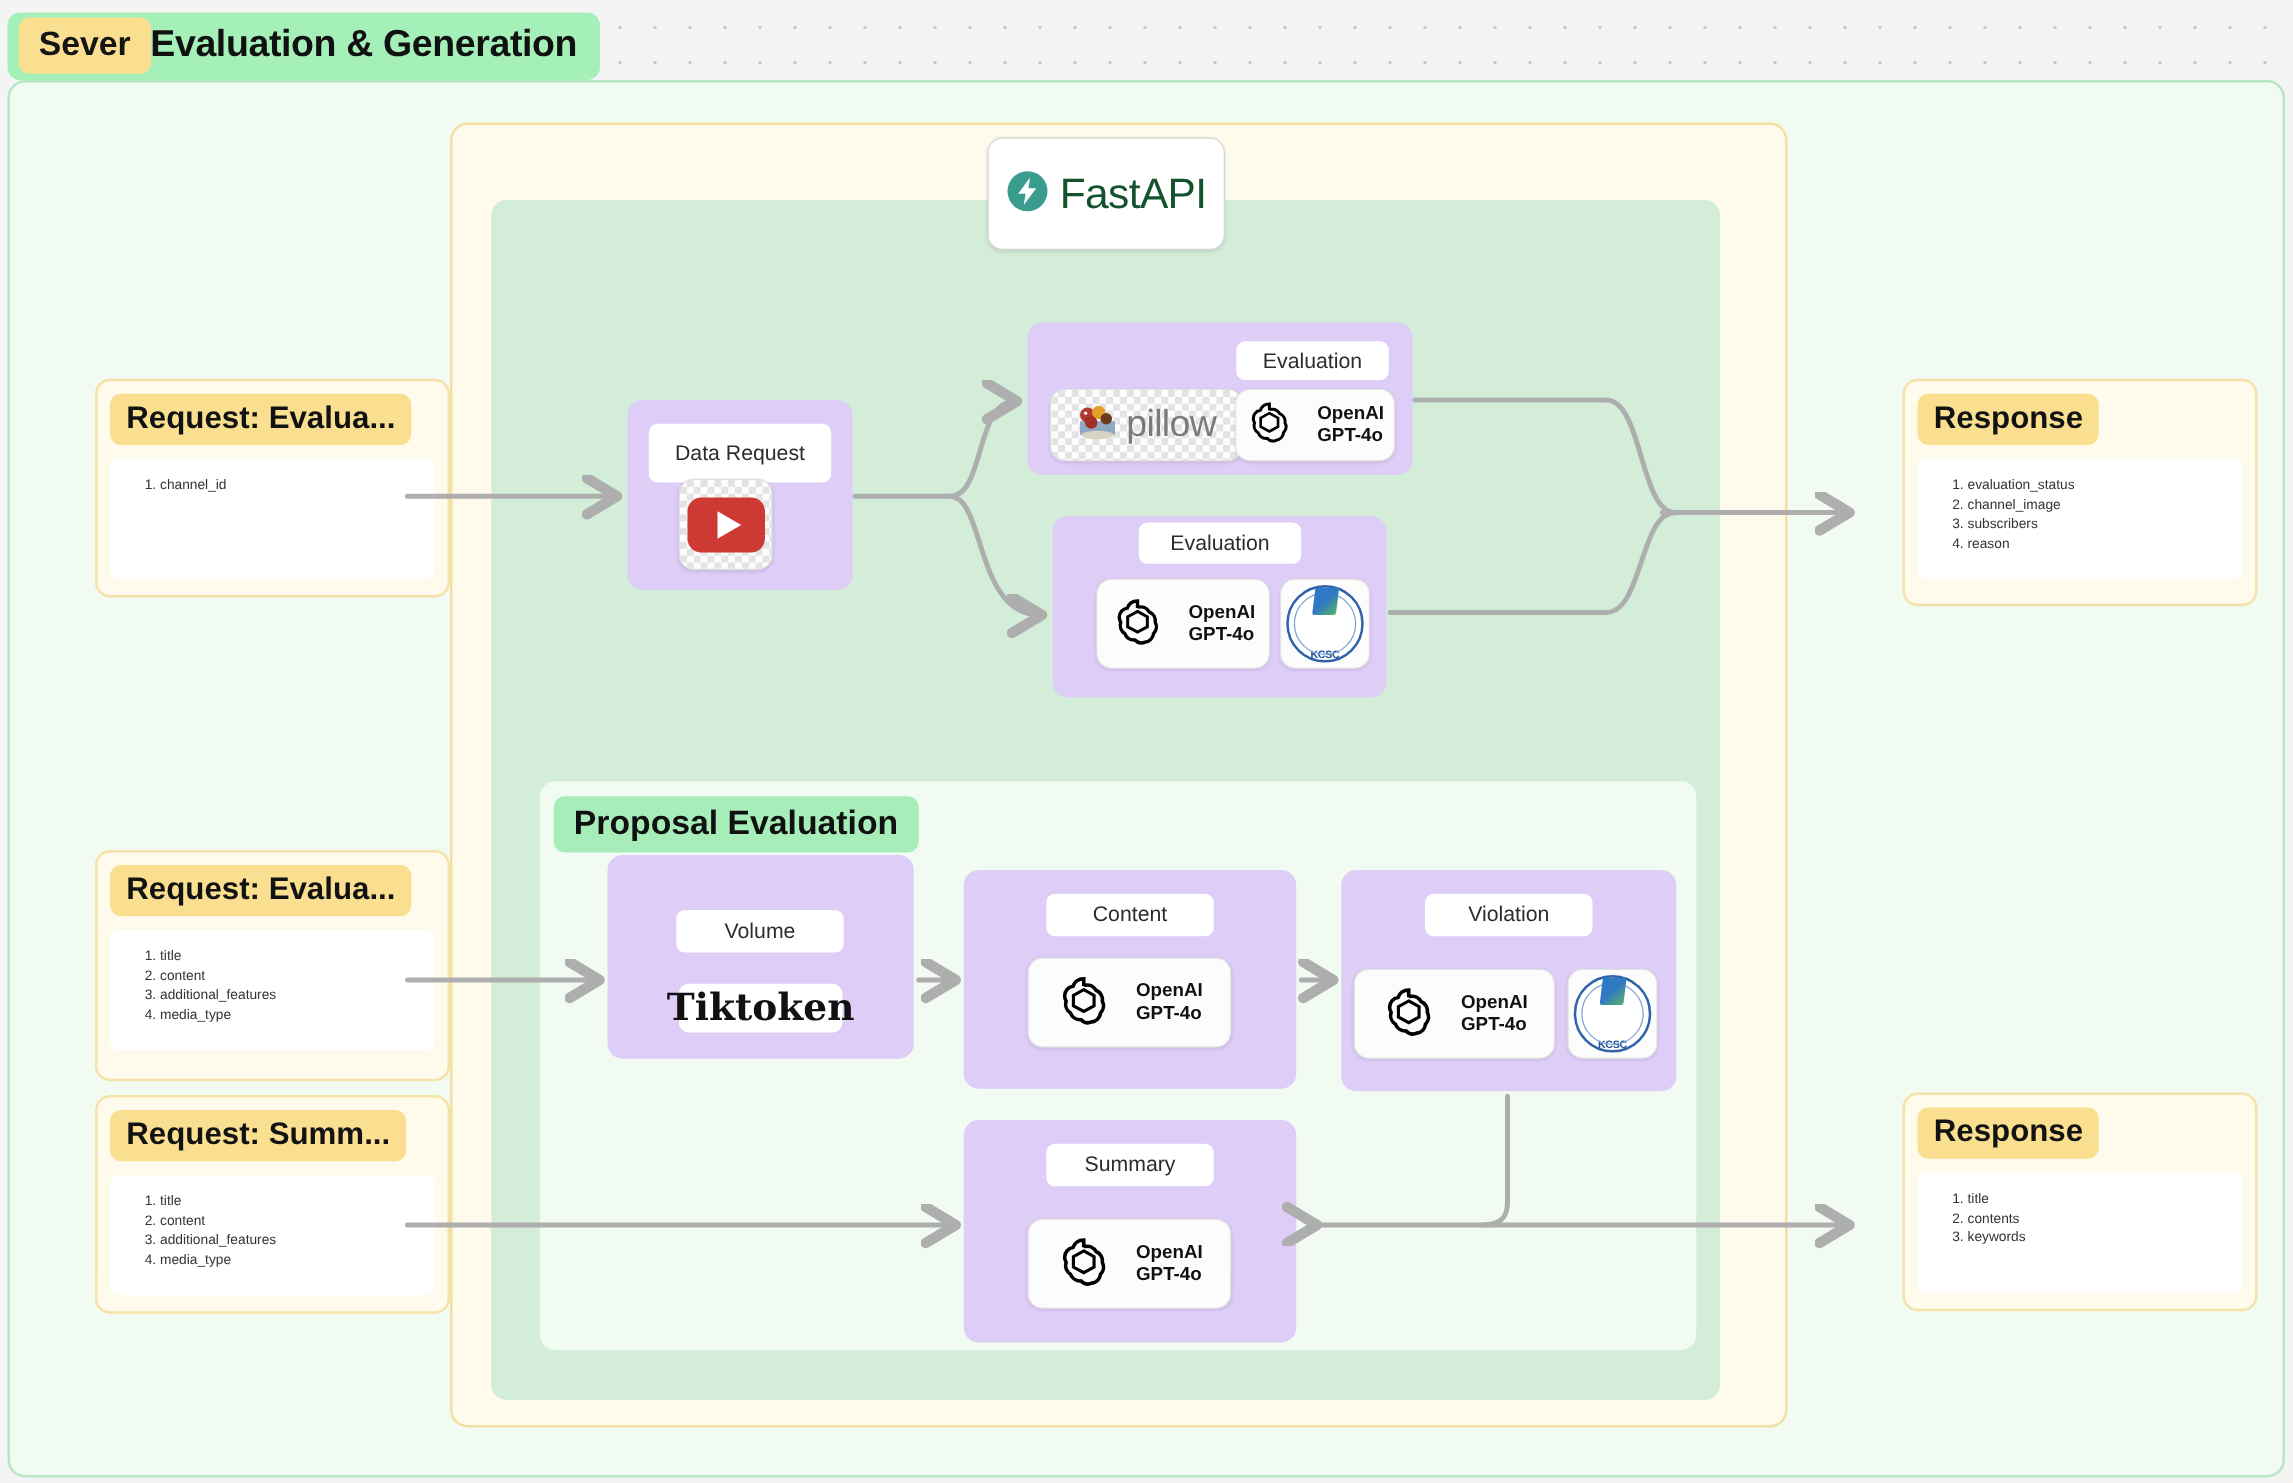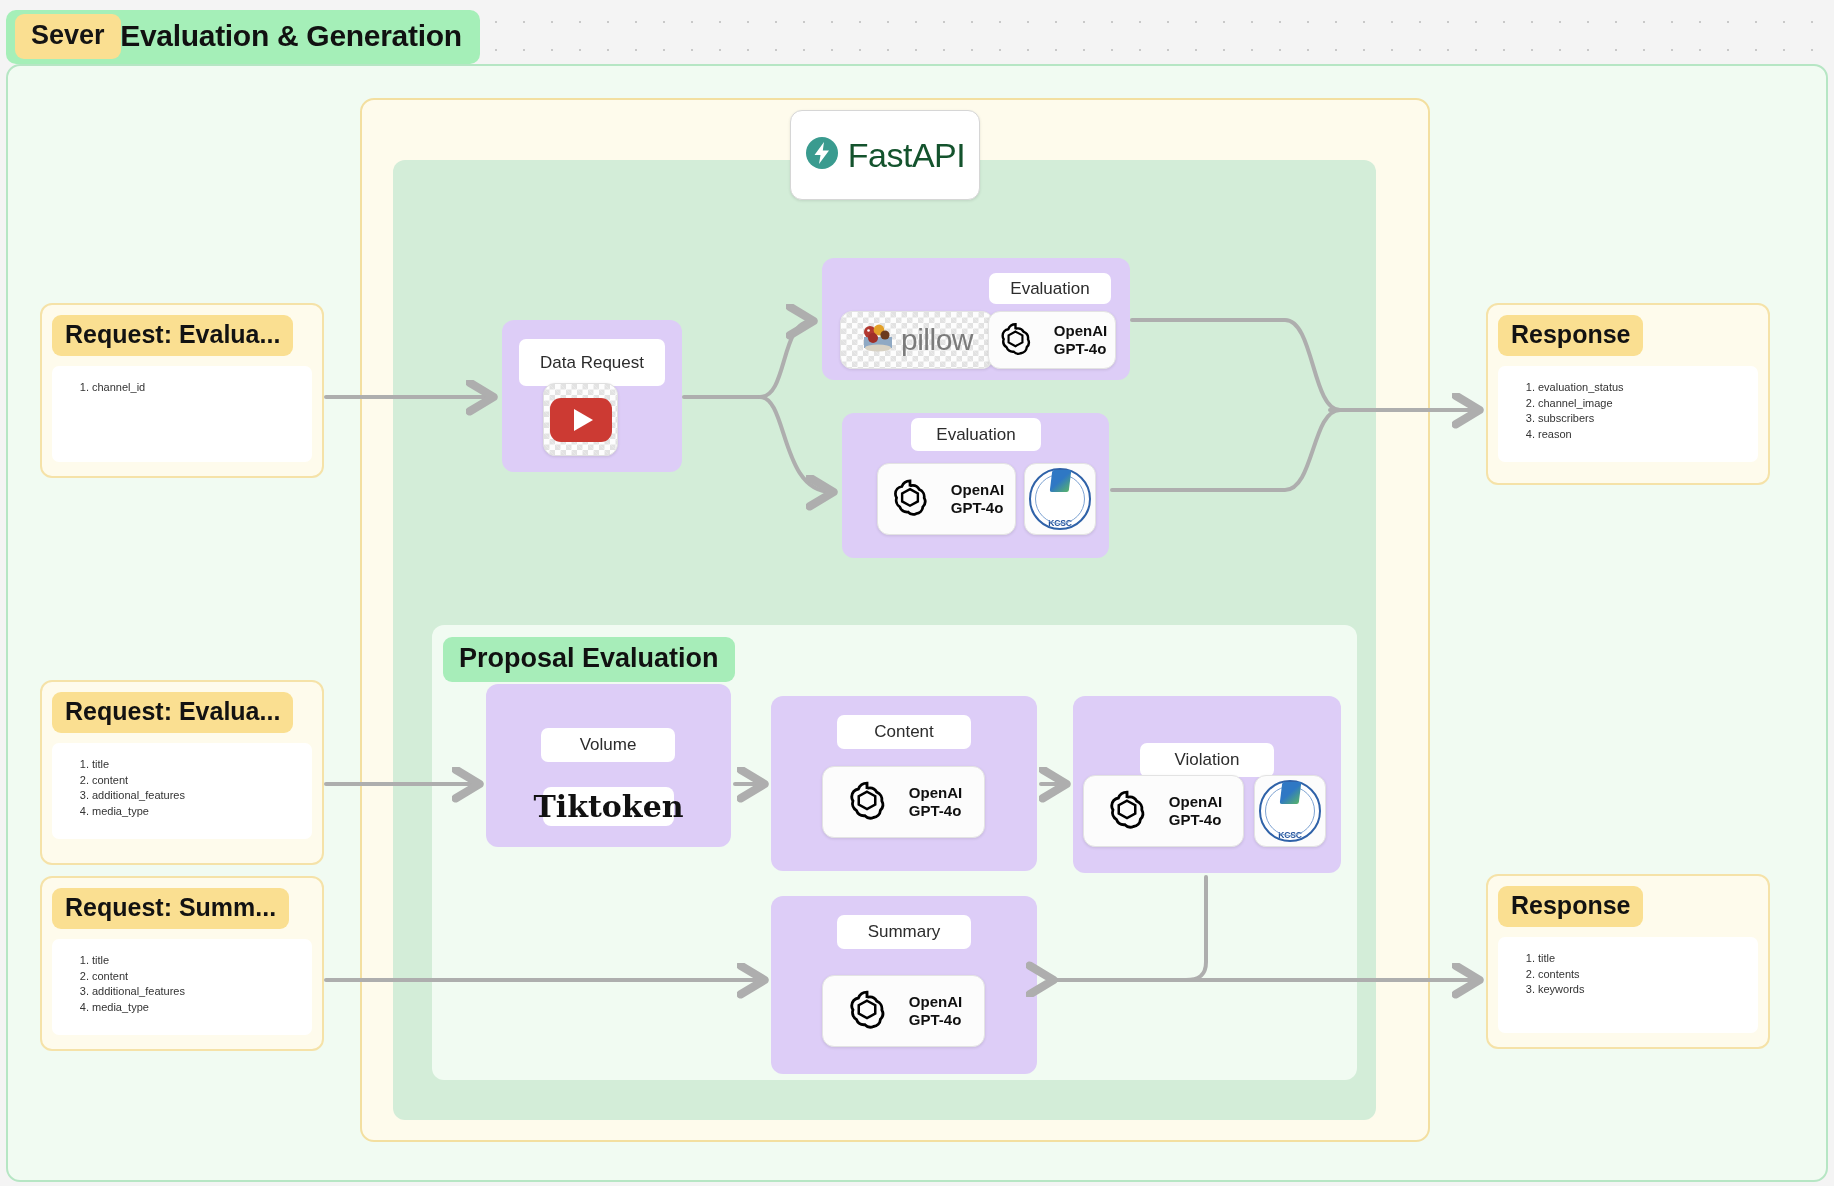--- a/index.html
+++ b/index.html
@@ -97,20 +97,21 @@
     white-space: nowrap;
   }
 
   
   .io-card {
     position: absolute;
     background: #fefbec;
     border: 2px solid #f5e2a8;
     border-radius: 12px;
     padding: 10px;
+    margin-left: 36px;
   }
   .io-head {
     background: #fadf91;
     border-radius: 9px;
     font-size: 25px; font-weight: 700; color: #121212;
     padding: 5px 13px 7px 13px;
     display: inline-block;
     white-space: nowrap;
     overflow: hidden;
   }
@@ -338,21 +339,21 @@
         <path d="M20 4.6c-3.6 0-6.6 2.2-7.8 5.4-3.4.5-6.1 3.4-6.1 7 0 1.4.4 2.7 1.1 3.8-1 3.2.2 6.8 3.1 8.6 1.2 3.2 4.3 5.2 7.8 4.9 2 2.1 5.1 2.8 7.8 1.6 3.3-.4 6-3.1 6.3-6.5 2.3-2.3 2.8-5.8 1.3-8.6.5-3.3-1.4-6.6-4.6-7.9-1.6-2.8-4.8-4.3-7.9-3.7-.3 0-.6-.6-1-.6z" fill="none" stroke="#000" stroke-width="2.6"></path>
         <path d="M20 12.5 L27.5 16.6 L27.5 24.2 L20 28.3 L12.5 24.2 L12.5 16.6 Z" fill="none" stroke="#000" stroke-width="2.3"></path>
       </svg>
     </span>
     <span class="openai-label">
       <span>OpenAI</span><br><span>GPT-4o</span>
     </span>
   </div>
 
   <div class="pgroup" id="g-violation"></div>
-  <div class="label-box" style="left:1140px;top:715px;width:134px;height:34px;margin-top:28px;">Violation</div>
+  <div class="label-box" style="left:1140px;top:715px;width:134px;height:34px;">Violation</div>
   <div class="logo-card" style="left:1083px;top:775px;width:161px;height:72px;">
     <span>
       <svg width="44" height="44" viewBox="0 0 40 40">
         <path d="M20 4.6c-3.6 0-6.6 2.2-7.8 5.4-3.4.5-6.1 3.4-6.1 7 0 1.4.4 2.7 1.1 3.8-1 3.2.2 6.8 3.1 8.6 1.2 3.2 4.3 5.2 7.8 4.9 2 2.1 5.1 2.8 7.8 1.6 3.3-.4 6-3.1 6.3-6.5 2.3-2.3 2.8-5.8 1.3-8.6.5-3.3-1.4-6.6-4.6-7.9-1.6-2.8-4.8-4.3-7.9-3.7-.3 0-.6-.6-1-.6z" fill="none" stroke="#000" stroke-width="2.6"></path>
         <path d="M20 12.5 L27.5 16.6 L27.5 24.2 L20 28.3 L12.5 24.2 L12.5 16.6 Z" fill="none" stroke="#000" stroke-width="2.3"></path>
       </svg>
     </span>
     <span class="openai-label">
       <span>OpenAI</span><br><span>GPT-4o</span>
     </span>

